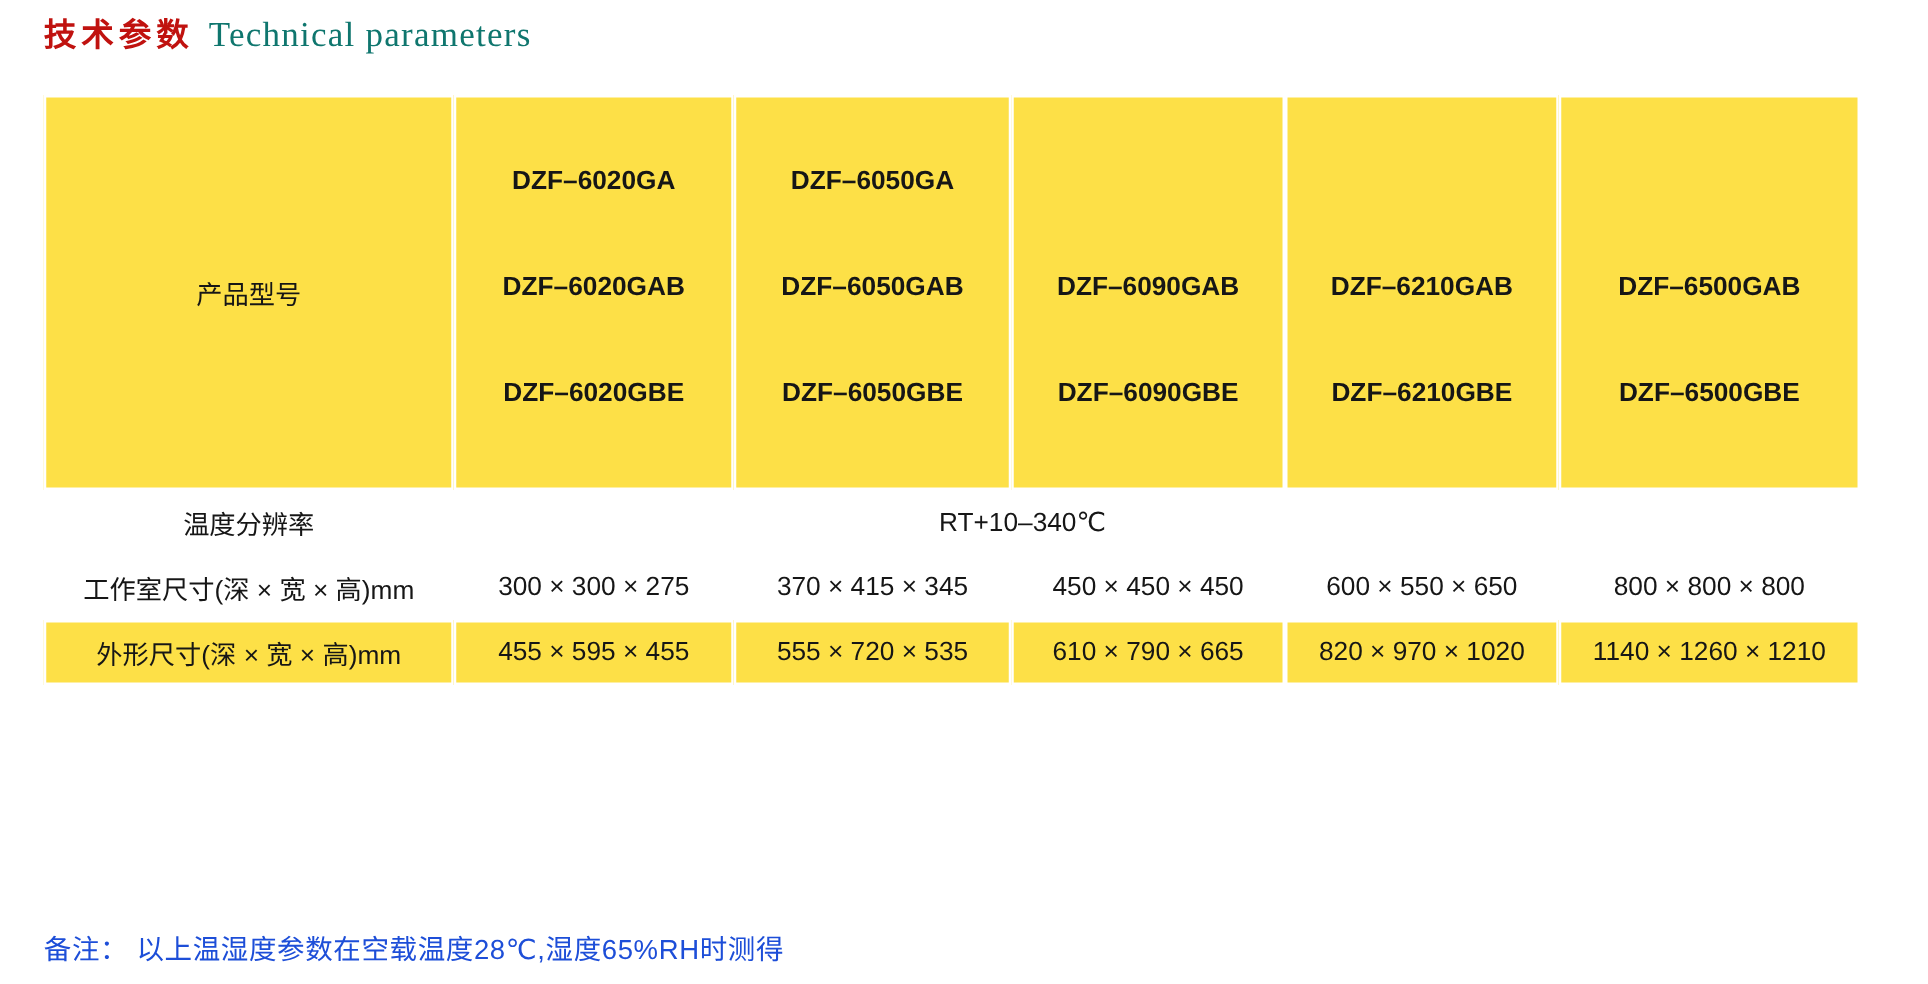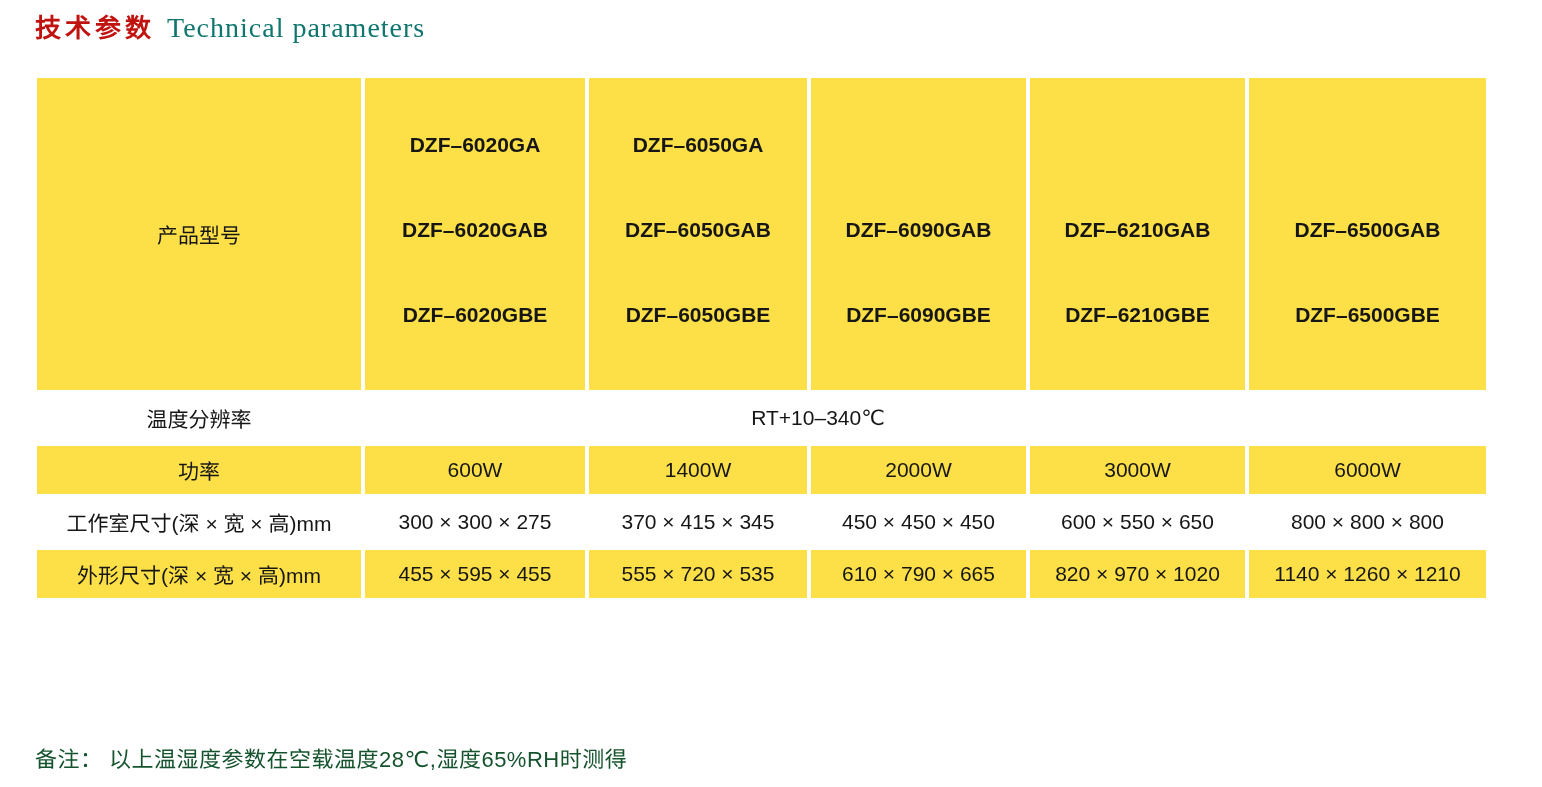--- a/index.html
+++ b/index.html
@@ -29,21 +29,21 @@
     font-weight:normal;white-space:pre;overflow:hidden;
   }
   .params td{height:48px;vertical-align:middle;}
   .g{background:#fde047;}
   .lbl{font-weight:bold;}
   th.models{height:121px;font-weight:bold;vertical-align:bottom;padding-bottom:9px;}
   th.models .ln{display:block;line-height:37px;}
   th.hlbl{height:121px;vertical-align:middle;}
   td.shift{padding-right:215px;}
   .note{
-    position:absolute;left:35px;top:741px;font-size:22px;color:#14532d;
+    position:absolute;left:35px;top:741px;font-size:22px;color:#1d4ed8;
     letter-spacing:0.5px;white-space:pre;
   }
 </style>
 </head>
 <body>
 
 <div class="title-row">
   <span class="t-zh" style="color:#c0120f;">技术参数</span>
   <span class="t-en">Technical parameters</span>
 </div>
@@ -86,28 +86,20 @@
 
 
 
     <tr>
       <td class="lbl">温度分辨率</td>
       <td colspan="5" class="shift">RT+10–340℃</td>
     </tr>
 
 
 
-    <tr>
-      <td class="g lbl">功率</td>
-      <td class="g">600W</td>
-      <td class="g">1400W</td>
-      <td class="g">2000W</td>
-      <td class="g">3000W</td>
-      <td class="g">6000W</td>
-    </tr>
 
     <tr>
       <td class="lbl">工作室尺寸(深 × 宽 × 高)mm</td>
       <td>300 × 300 × 275</td>
       <td>370 × 415 × 345</td>
       <td>450 × 450 × 450</td>
       <td>600 × 550 × 650</td>
       <td>800 × 800 × 800</td>
     </tr>
 

